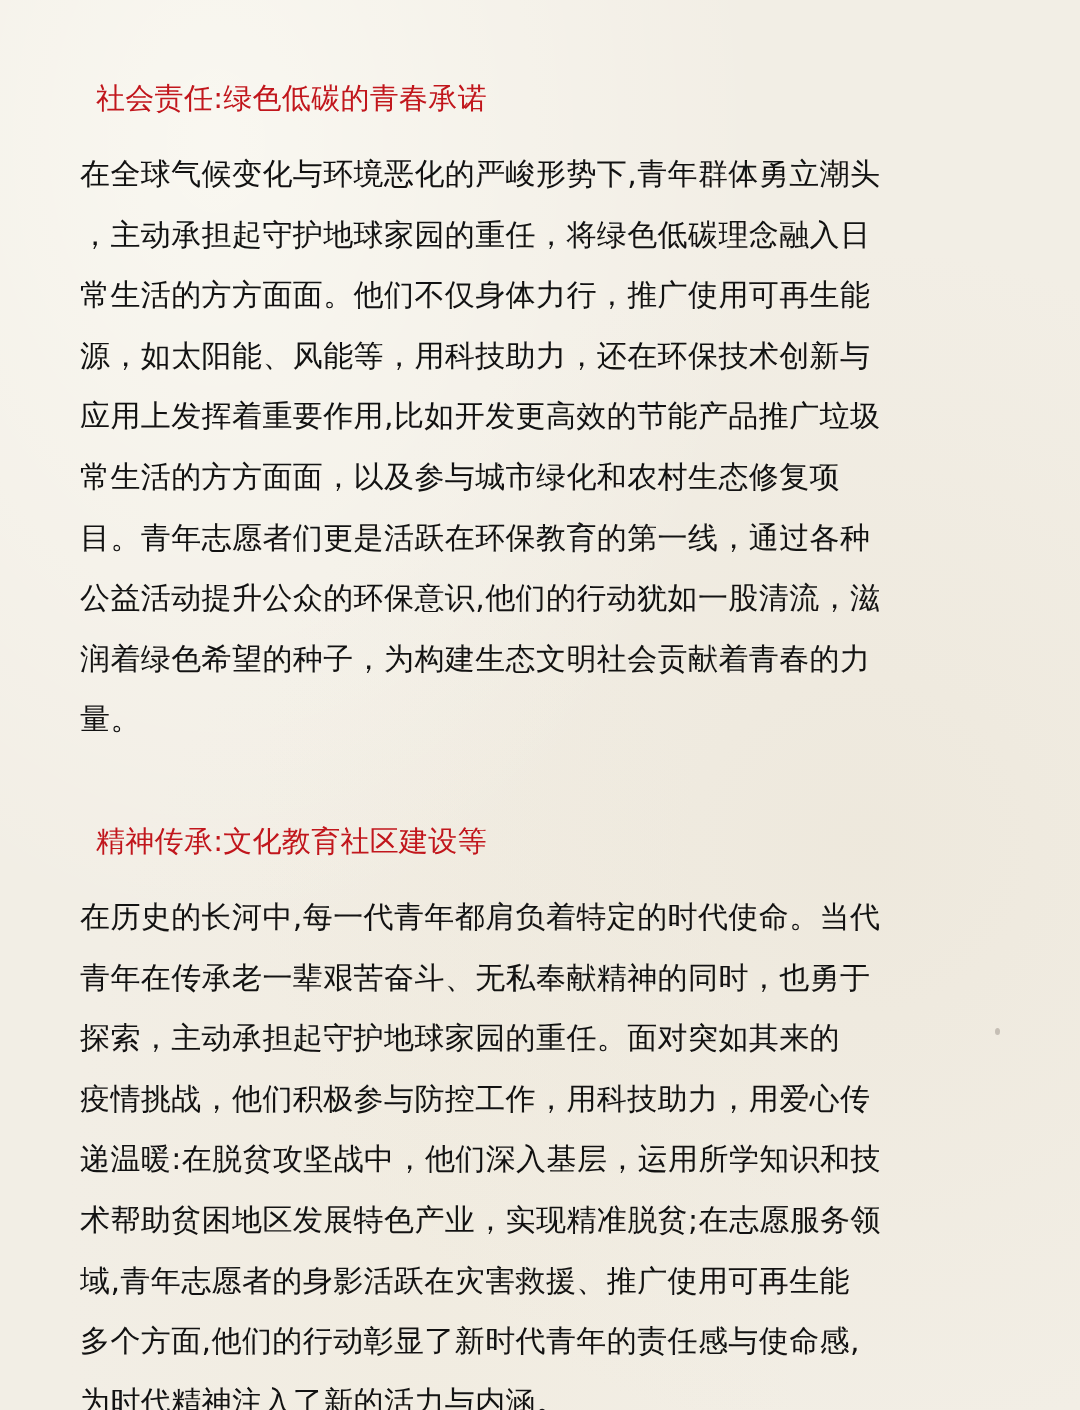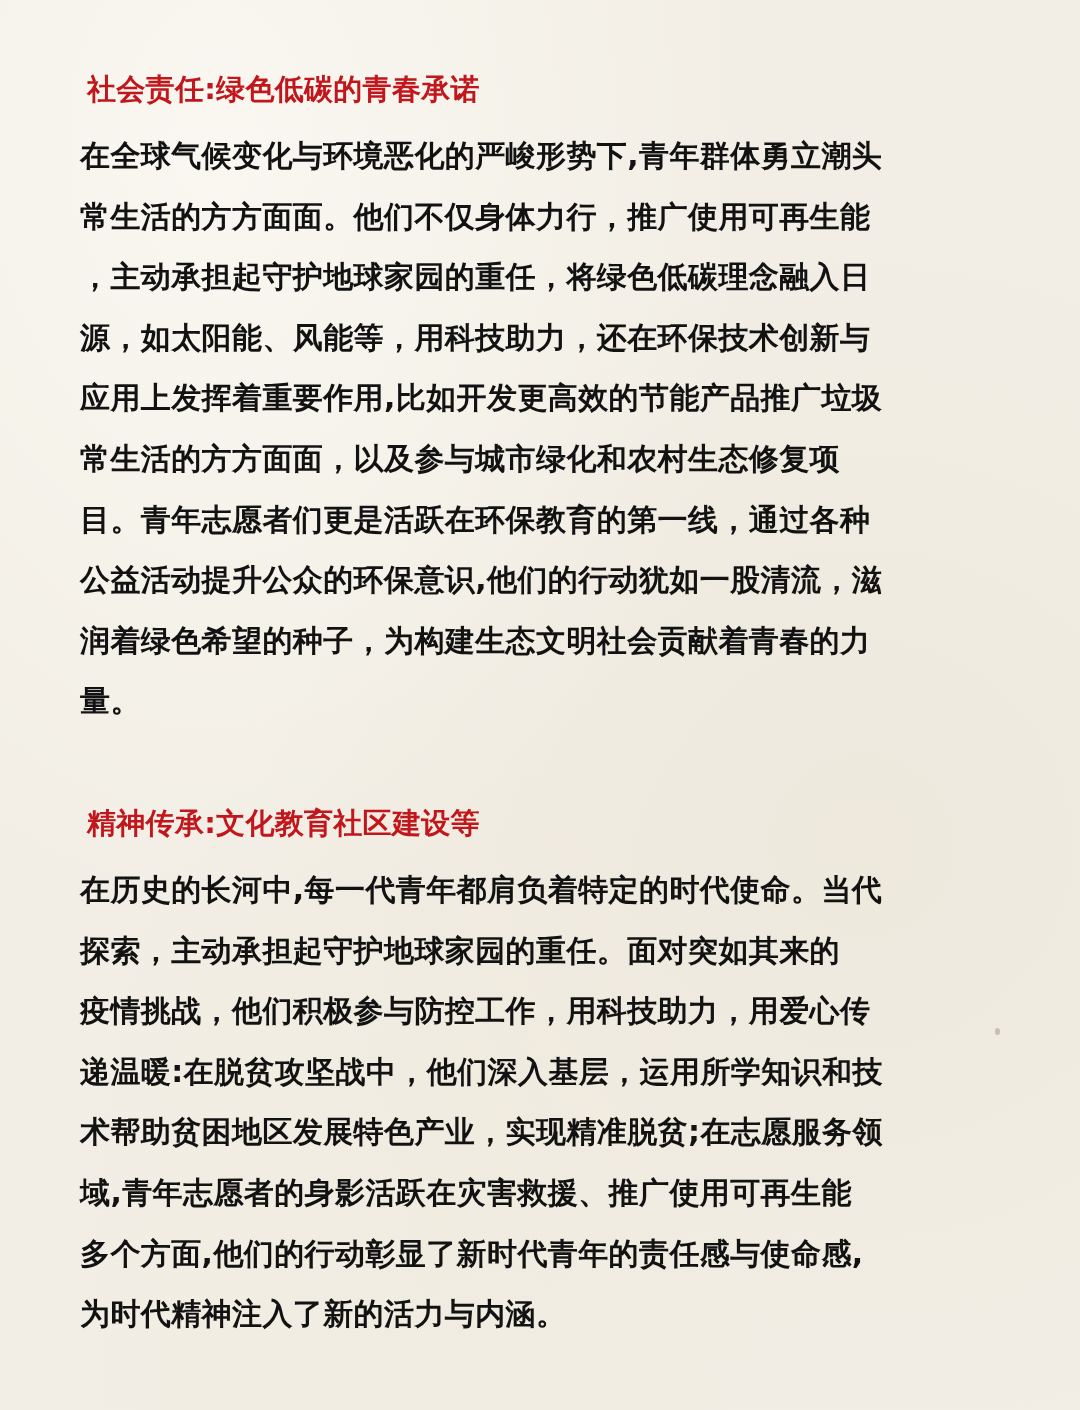--- a/index.html
+++ b/index.html
@@ -21,30 +21,30 @@
     }
     .page {
       position: absolute;
       left: 80px;
       top: 52px;
       width: 910px;
     }
     .section-title {
       color: #c1161c;
       font-size: 29px;
-      font-weight: bold;
+      font-weight: normal;
       line-height: 60px;
       height: 60px;
-      margin: 7px;
+      margin: 16px;
       white-space: nowrap;
       letter-spacing: 0.3px;
     }
     .line {
       font-size: 30px;
-      font-weight: bold;
+      font-weight: normal;
       line-height: 60.6px;
       height: 60.6px;
       margin: 0;
       white-space: nowrap;
       letter-spacing: 0.4px;
     }
     .section {
       margin: 0;
     }
     .section + .section {
@@ -62,36 +62,37 @@
   </style>
 </head>
 <body>
 
 <div class="page">
 
   <div class="section">
     <h2 class="section-title">社会责任:绿色低碳的青春承诺</h2>
     <div class="body">
       <p class="line">在全球气候变化与环境恶化的严峻形势下,青年群体勇立潮头</p>
+      <p class="line">，主动承担起守护地球家园的重任，将绿色低碳理念融入日</p>
       <p class="line">常生活的方方面面。他们不仅身体力行，推广使用可再生能</p>
-      <p class="line">，主动承担起守护地球家园的重任，将绿色低碳理念融入日</p>
       <p class="line">源，如太阳能、风能等，用科技助力，还在环保技术创新与</p>
       <p class="line">应用上发挥着重要作用,比如开发更高效的节能产品推广垃圾</p>
       <p class="line">常生活的方方面面，以及参与城市绿化和农村生态修复项</p>
       <p class="line">目。青年志愿者们更是活跃在环保教育的第一线，通过各种</p>
       <p class="line">公益活动提升公众的环保意识,他们的行动犹如一股清流，滋</p>
       <p class="line">润着绿色希望的种子，为构建生态文明社会贡献着青春的力</p>
       <p class="line">量。</p>
     </div>
   </div>
 
   <div class="section">
     <h2 class="section-title">精神传承:文化教育社区建设等</h2>
     <div class="body">
       <p class="line">在历史的长河中,每一代青年都肩负着特定的时代使命。当代</p>
+      <p class="line">青年在传承老一辈艰苦奋斗、无私奉献精神的同时，也勇于</p>
       <p class="line">探索，主动承担起守护地球家园的重任。面对突如其来的</p>
       <p class="line">疫情挑战，他们积极参与防控工作，用科技助力，用爱心传</p>
       <p class="line">递温暖:在脱贫攻坚战中，他们深入基层，运用所学知识和技</p>
       <p class="line">术帮助贫困地区发展特色产业，实现精准脱贫;在志愿服务领</p>
       <p class="line">域,青年志愿者的身影活跃在灾害救援、推广使用可再生能</p>
       <p class="line">多个方面,他们的行动彰显了新时代青年的责任感与使命感,</p>
       <p class="line">为时代精神注入了新的活力与内涵。</p>
     </div>
   </div>
 

